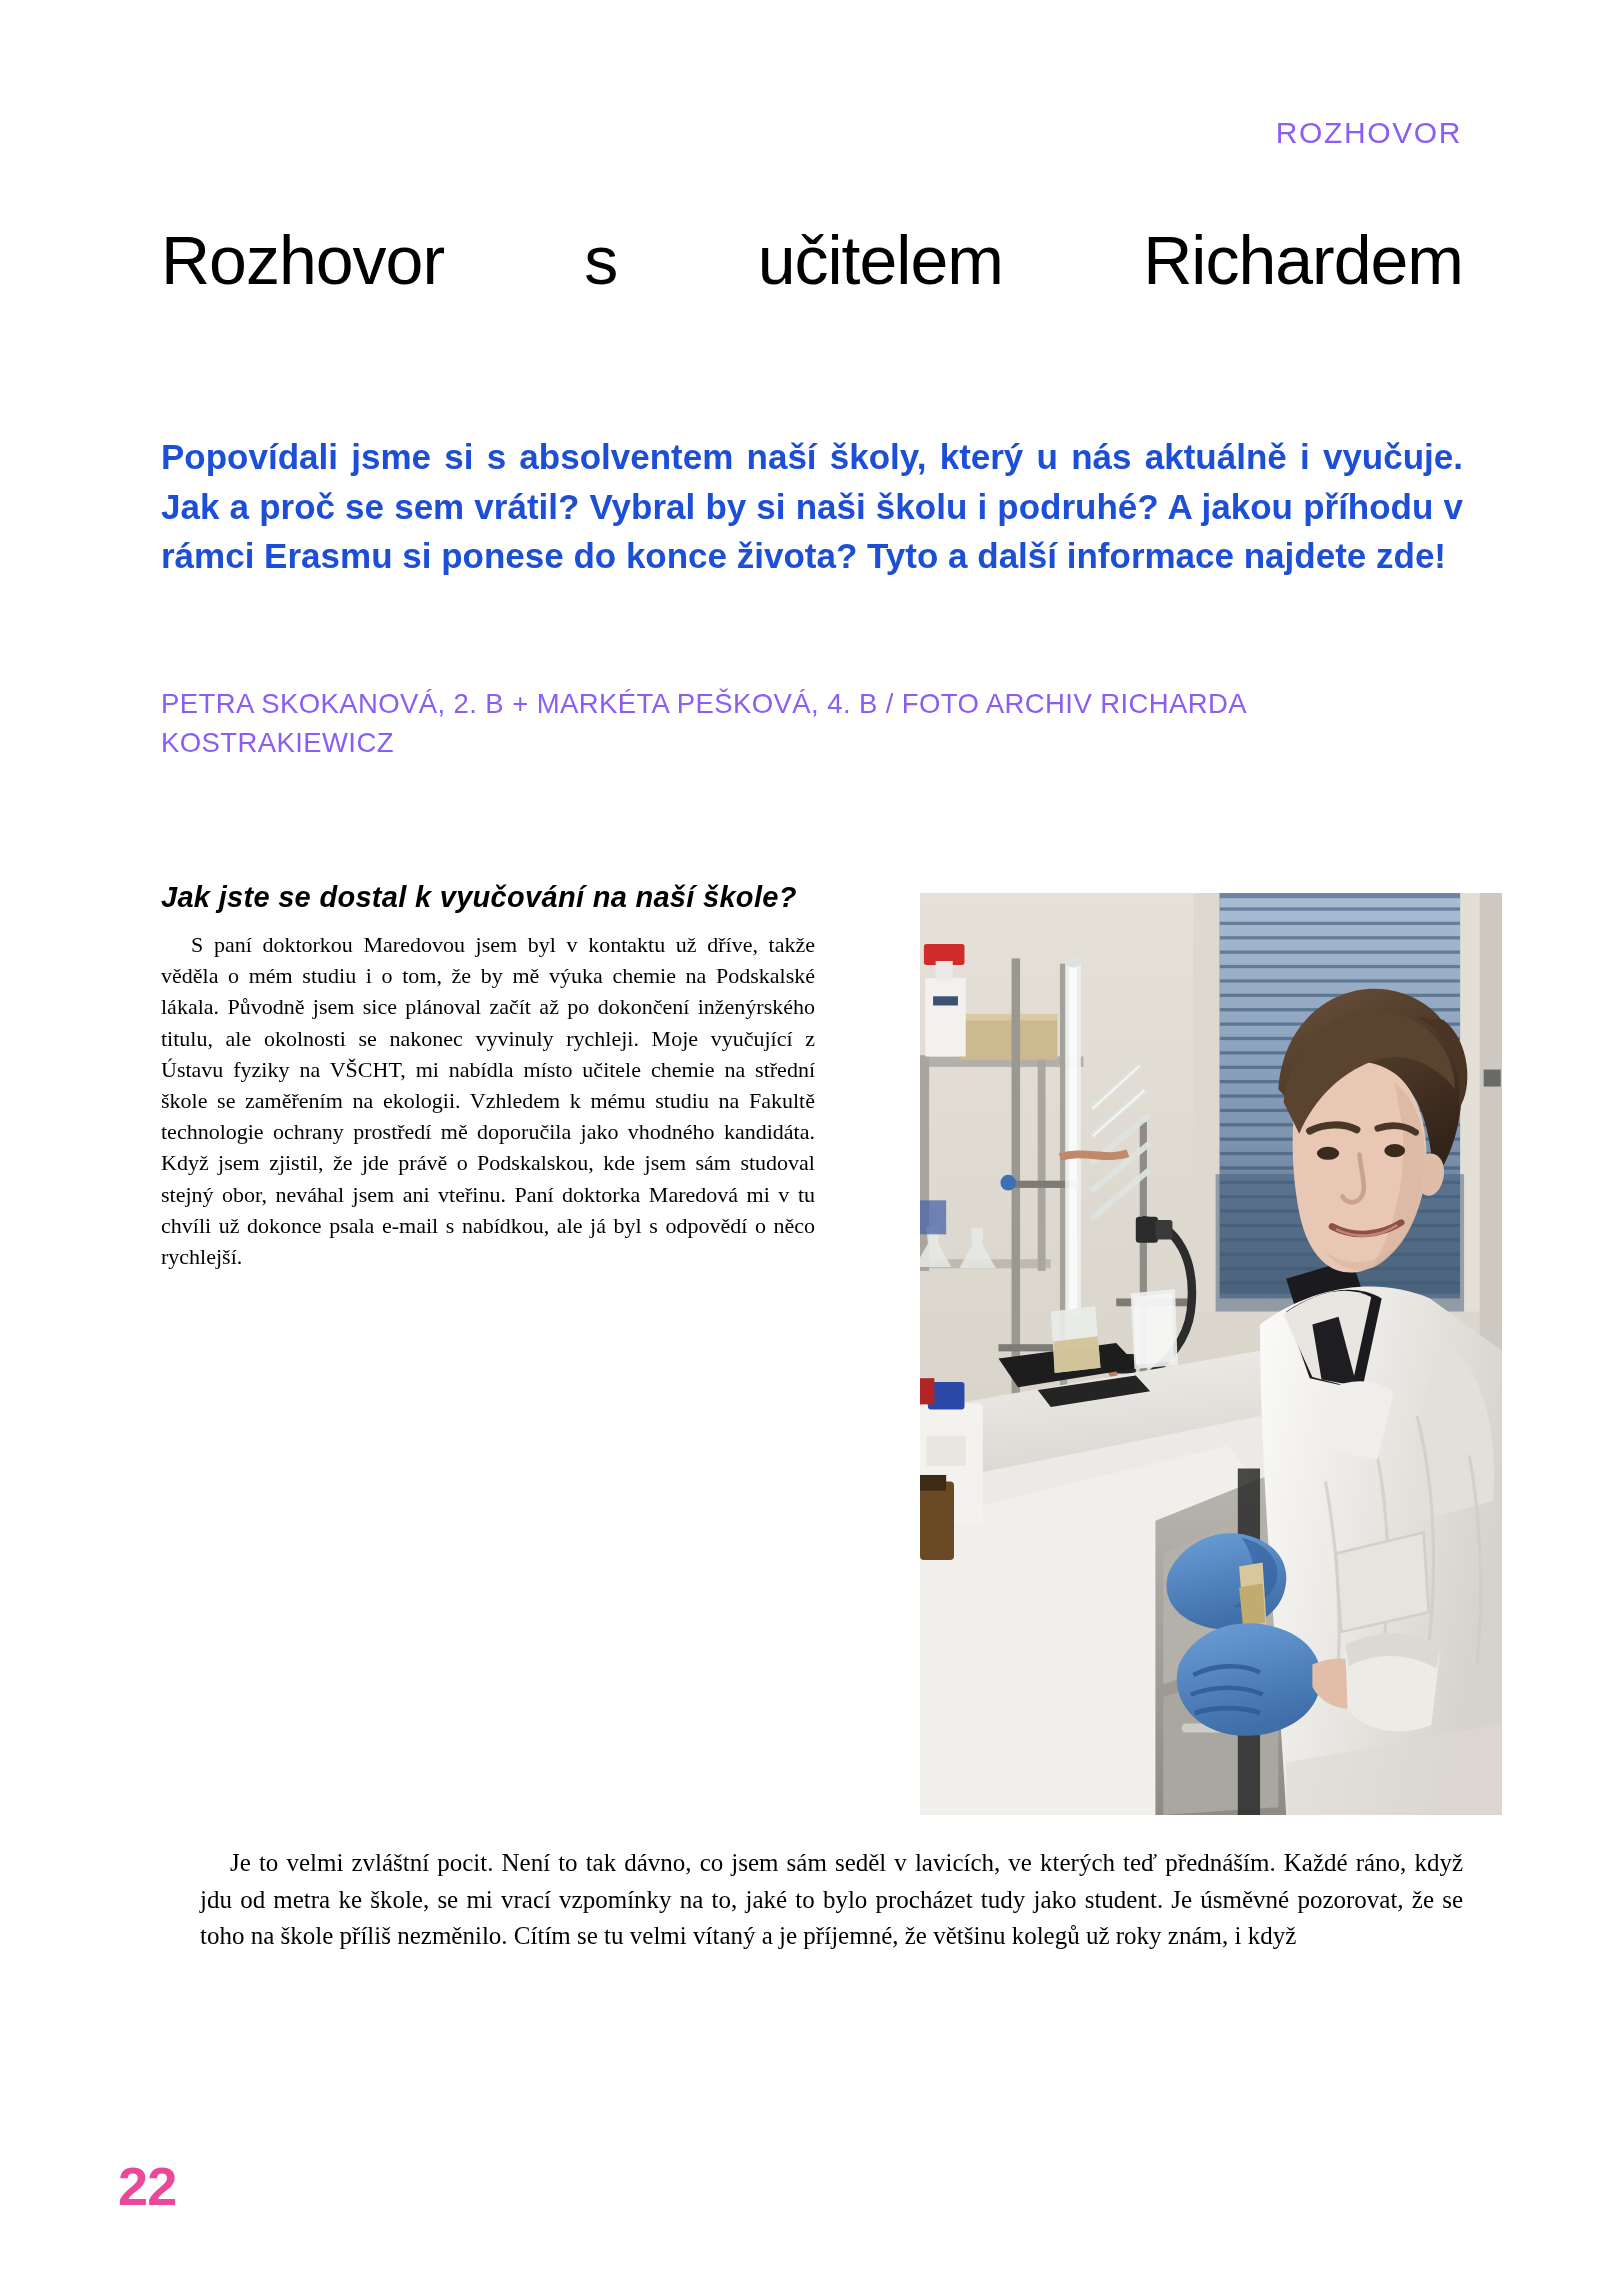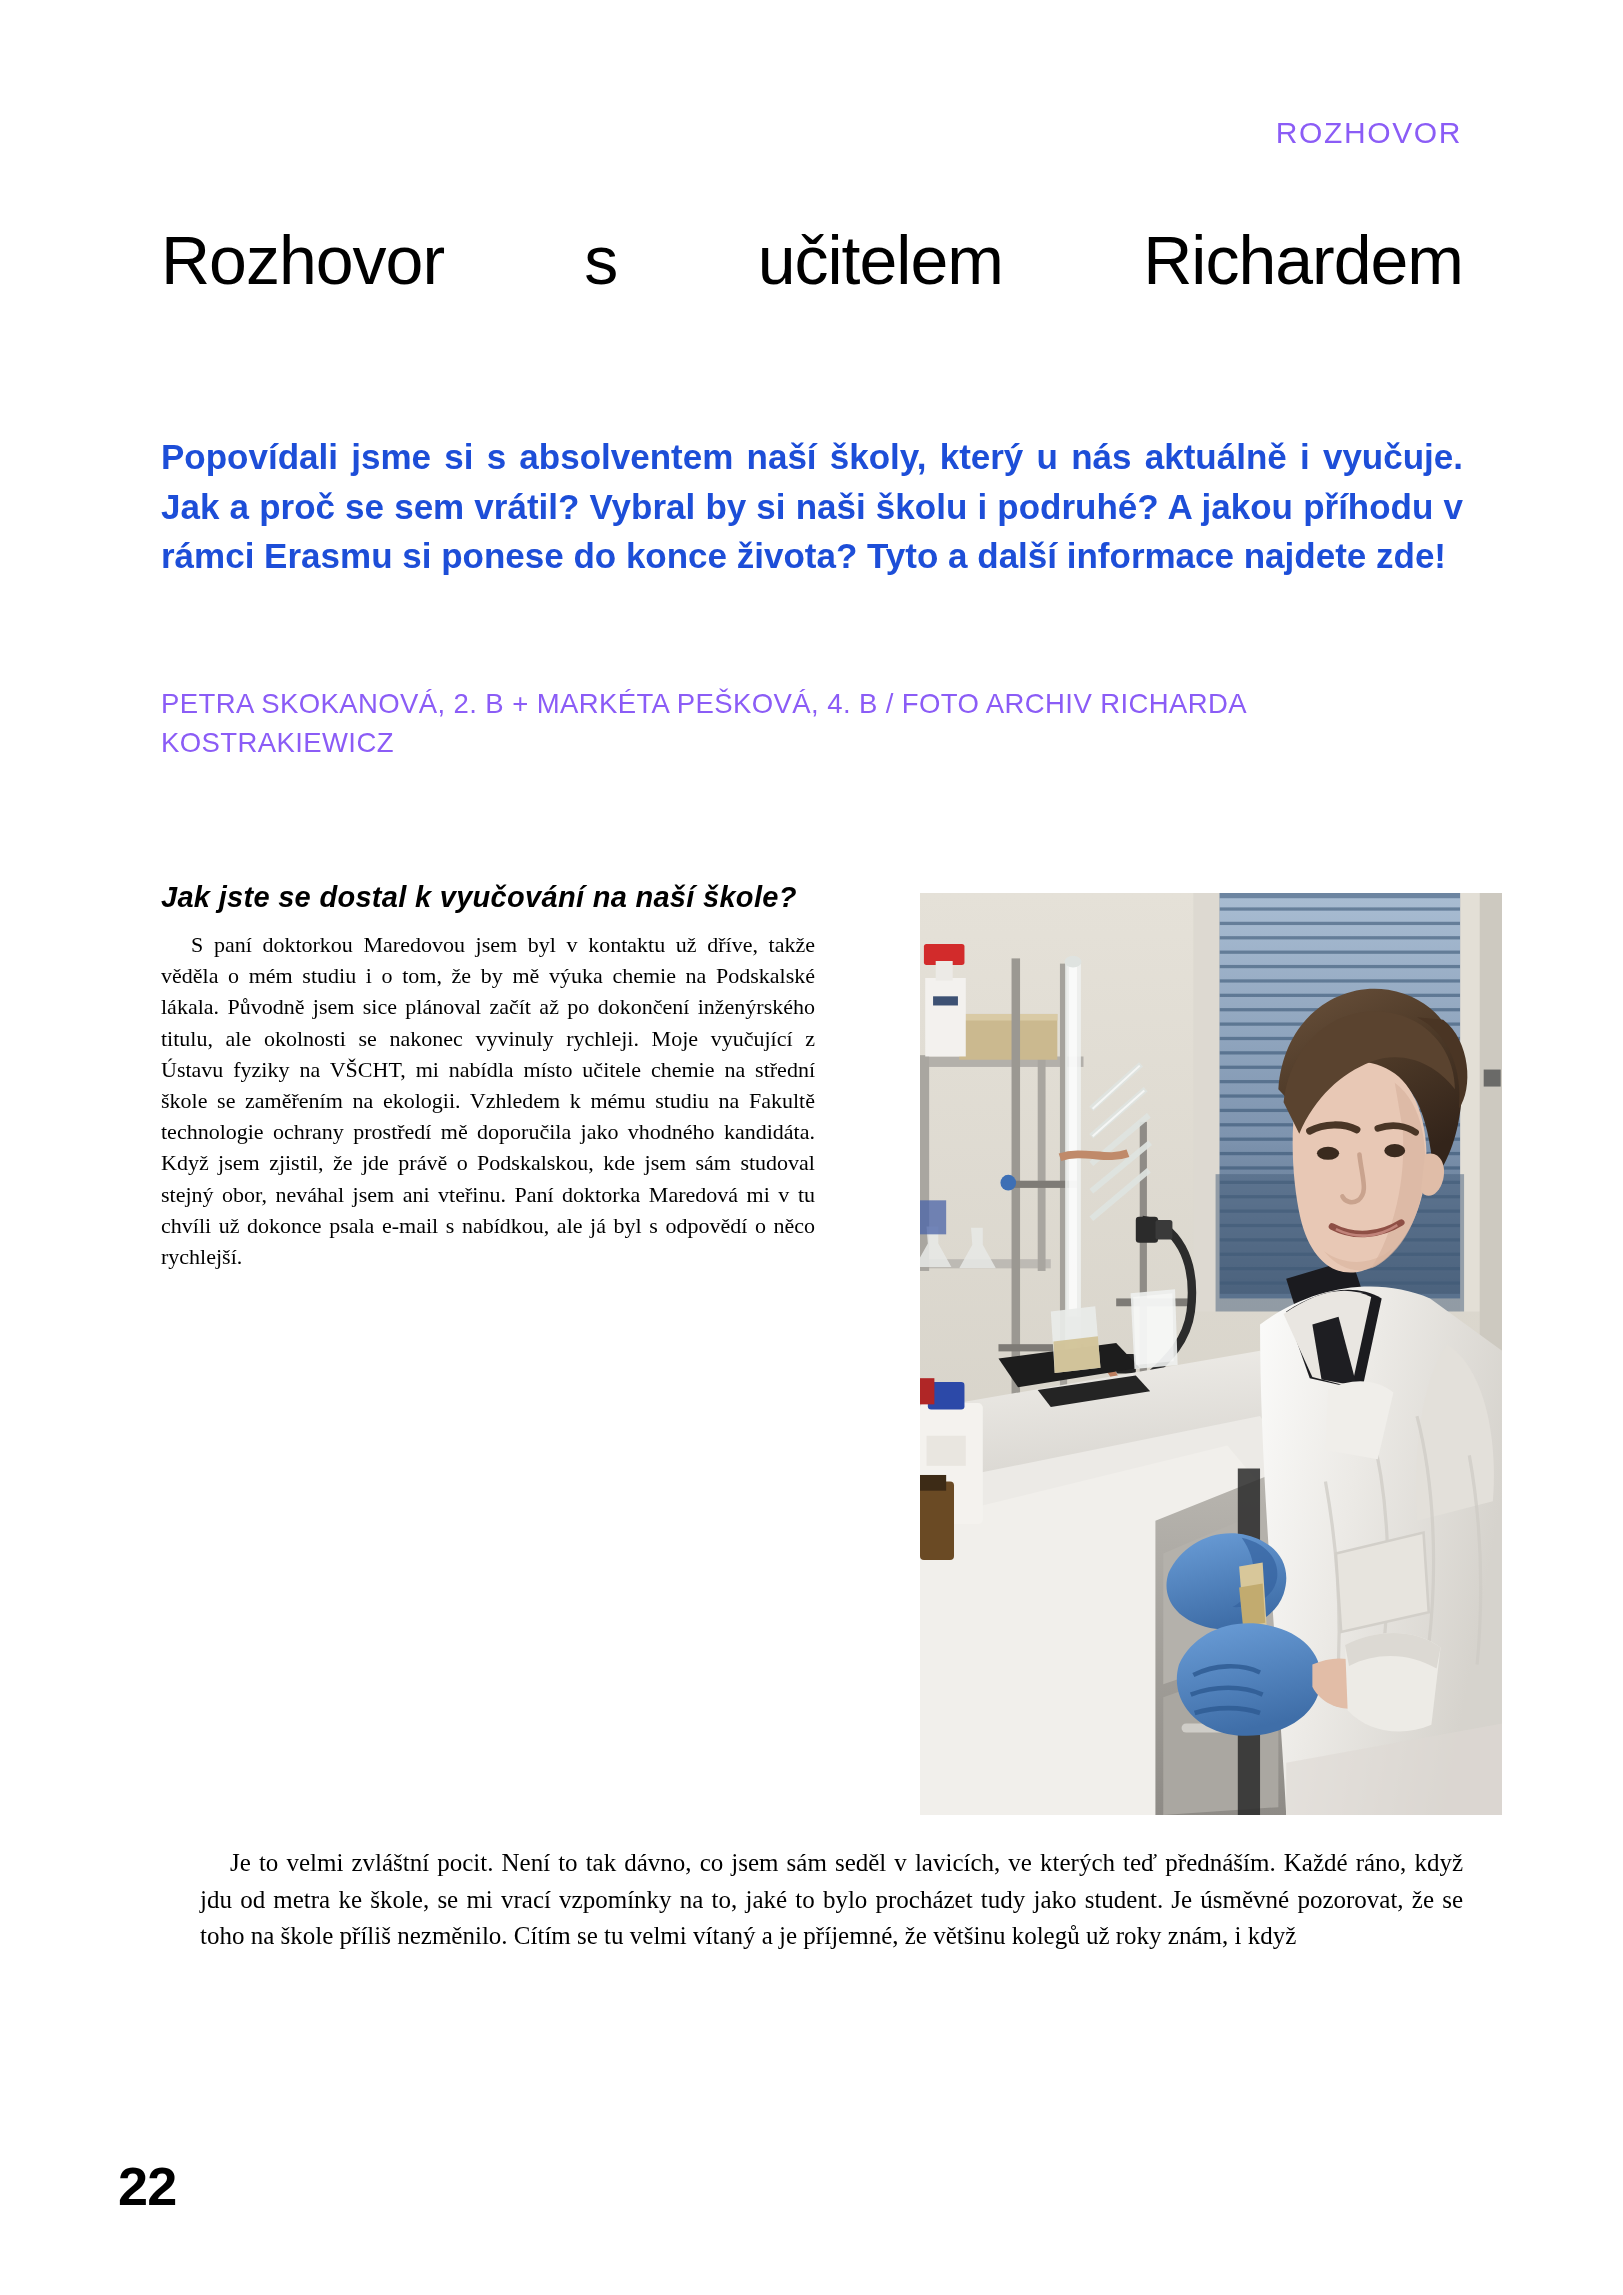--- a/index.html
+++ b/index.html
@@ -160,21 +160,21 @@
 
   
   .folio {
     position: absolute;
     left: 118px;
     top: 2159px;
     font-family: "Liberation Sans", sans-serif;
     font-weight: 700;
     font-size: 54px;
     line-height: 1;
-    color: #000000;
+    color: #ec4899;
     letter-spacing: -0.7px;
   }
 </style>
 </head>
 <body>
 
 <div class="page">
 
   <div class="kicker">ROZHOVOR</div>
 

